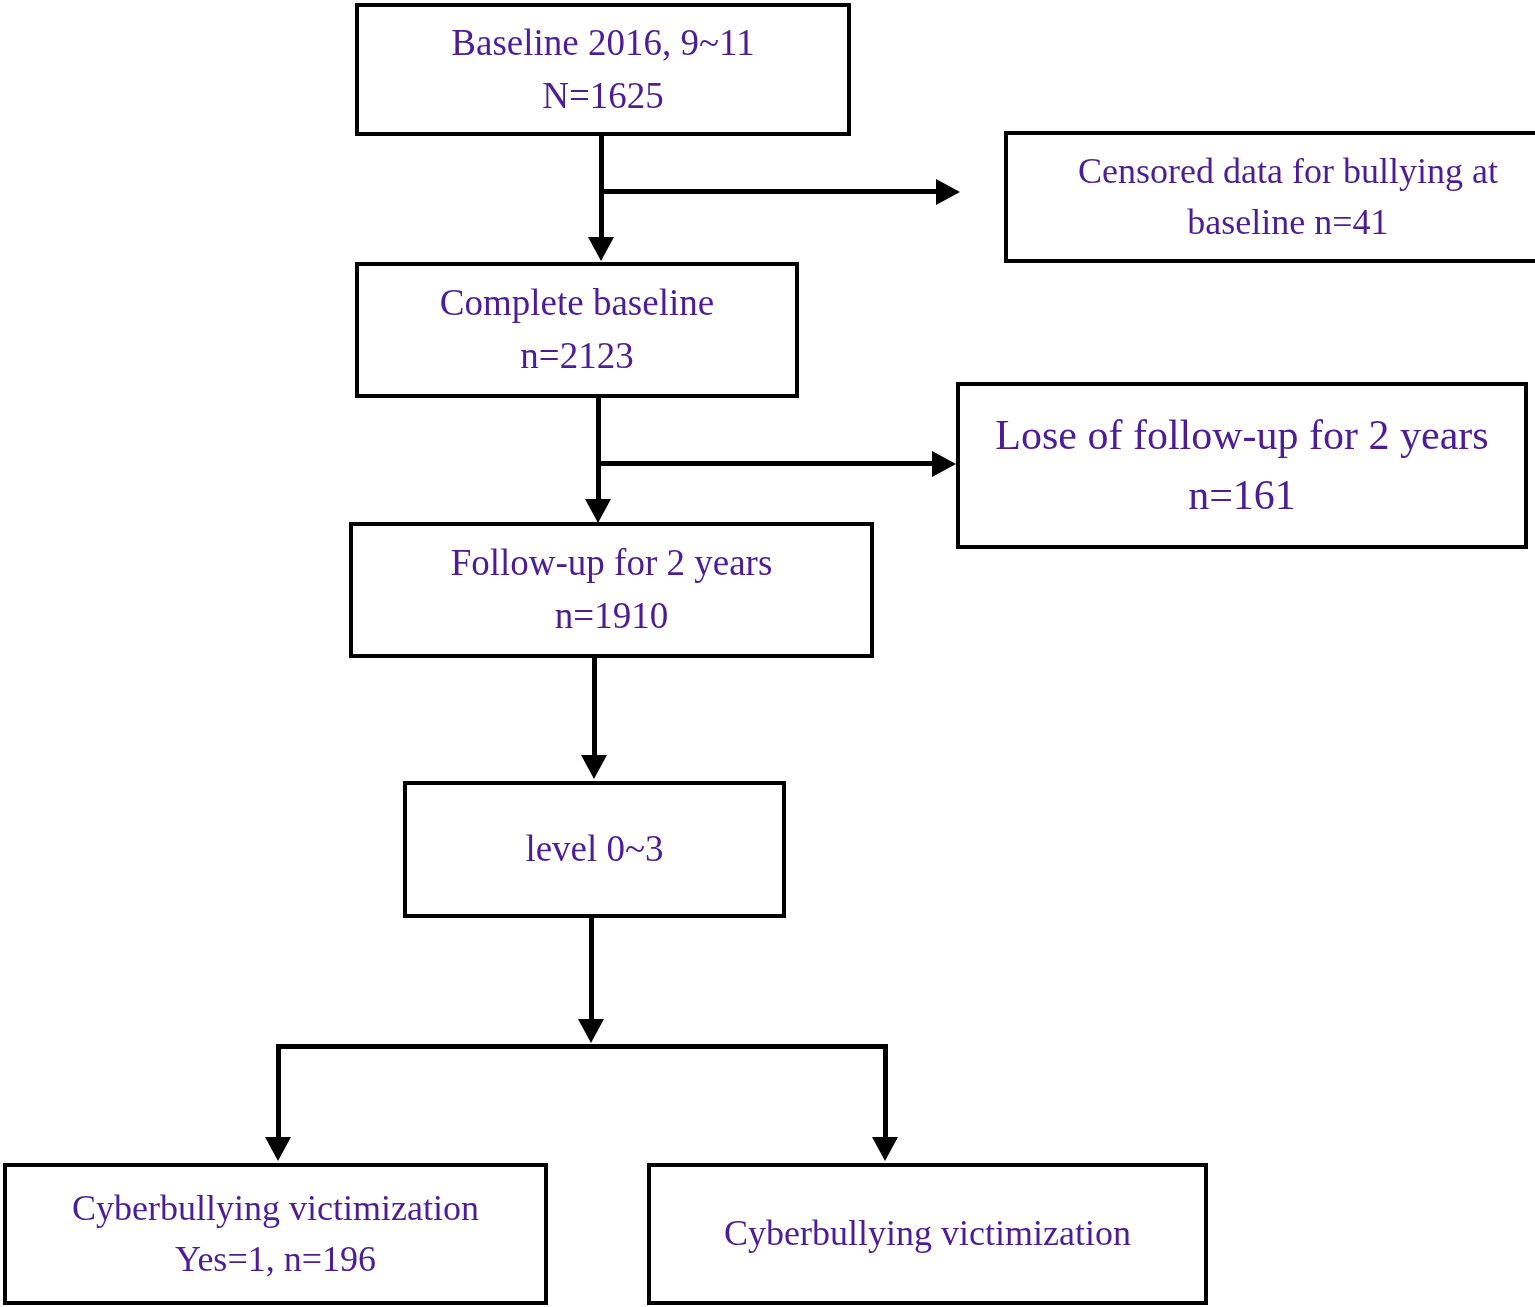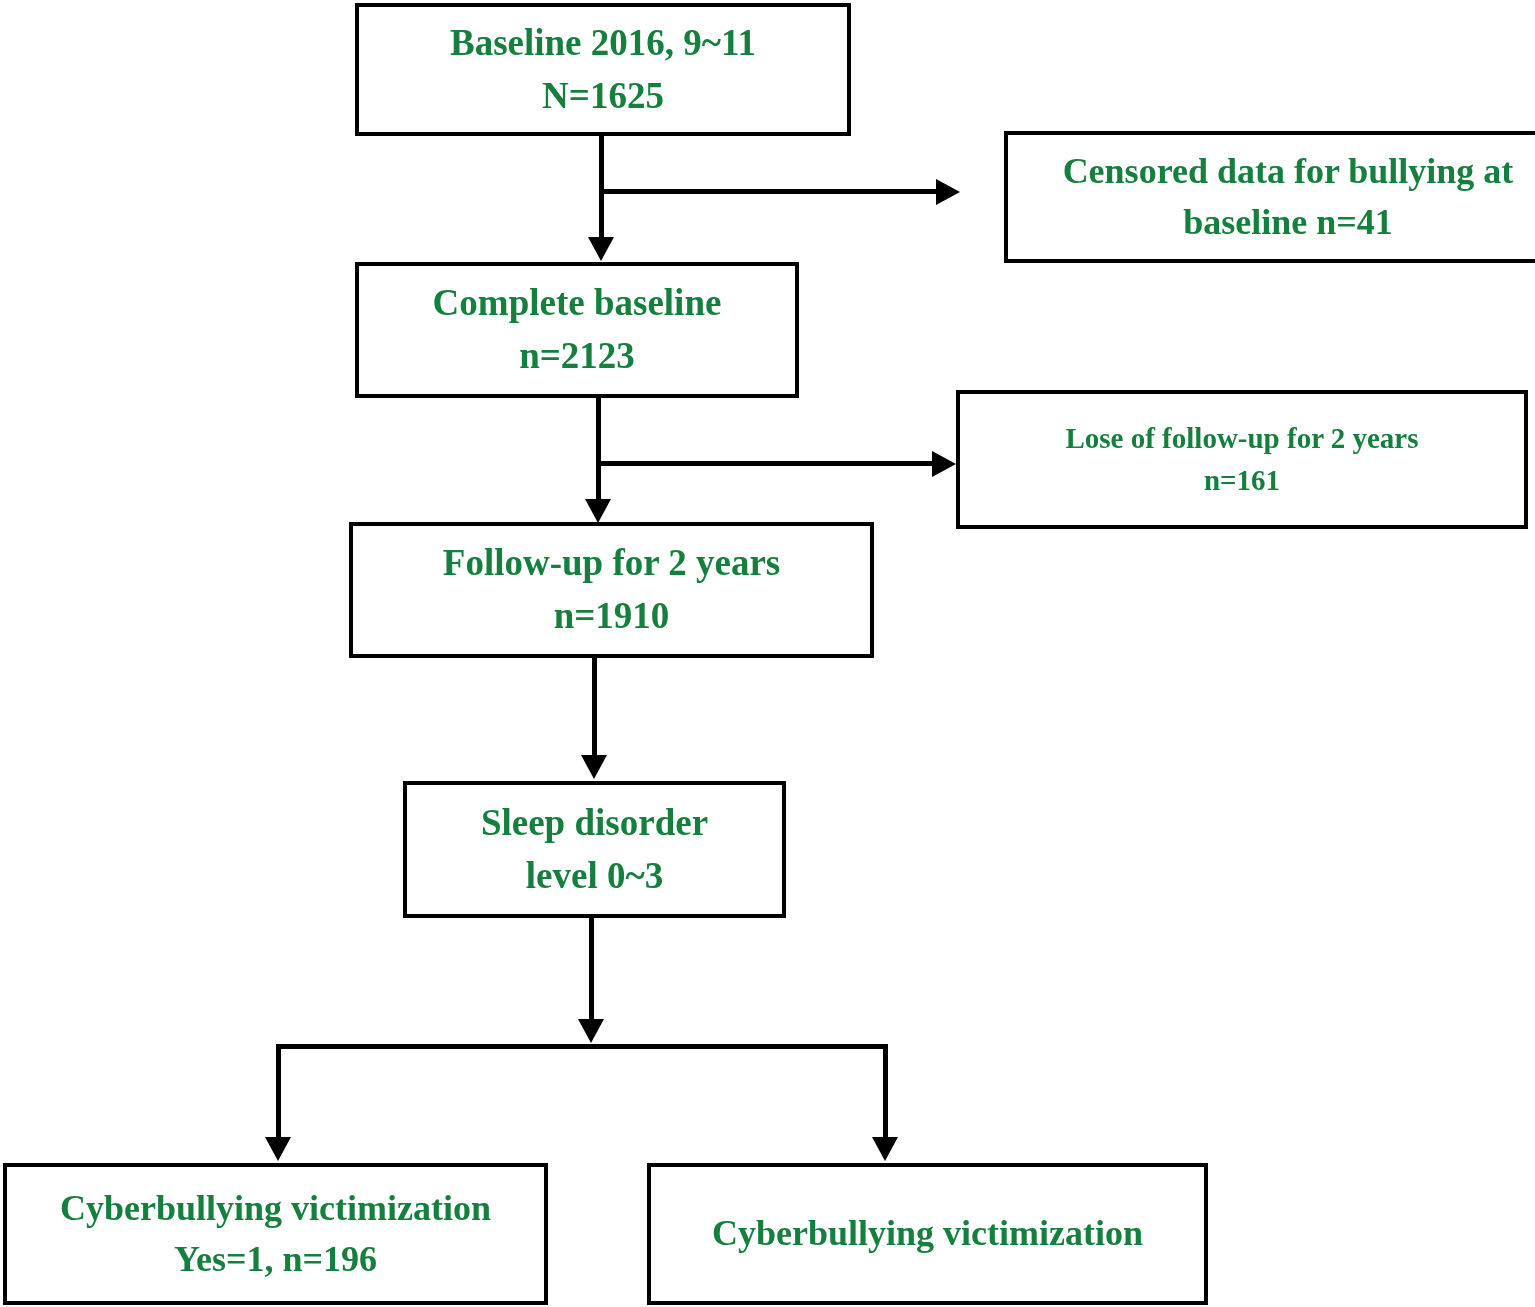--- a/index.html
+++ b/index.html
@@ -19,33 +19,33 @@
   .node {
     position: absolute;
     box-sizing: border-box;
     border: 4px solid #000000;
     background: #ffffff;
     display: flex;
     flex-direction: column;
     align-items: center;
     justify-content: center;
     text-align: center;
-    color: #15803d;
-    font-weight: bold;
+    color: #4c1d95;
+    font-weight: normal;
     line-height: 1.42;
   }
   .node .ln {
     display: block;
     white-space: nowrap;
   }
   
   #node-baseline      { left: 355px;  top: 3px;    width: 496px;  height: 133px; font-size: 37px; }
   #node-censored      { left: 1004px;  top: 131px;  width: 568px;  height: 132px; font-size: 36px; }
   #node-complete      { left: 355px;  top: 262px;  width: 444px;  height: 136px; font-size: 37px; }
-  #node-lost          { left: 956px;  top: 390px;  width: 572px;  height: 139px; font-size: 29px; }
+  #node-lost          { left: 956px;  top: 382px;  width: 572px;  height: 167px; font-size: 42px; }
   #node-followup      { left: 349px;  top: 522px;  width: 525px;  height: 136px; font-size: 37px; }
   #node-sleep         { left: 403px;  top: 781px;  width: 383px;  height: 137px; font-size: 37px; }
   #node-cyber-yes     { left: 3px;    top: 1163px; width: 545px;  height: 142px; font-size: 36px; }
   #node-cyber-no      { left: 647px;  top: 1163px; width: 561px;  height: 142px; font-size: 36px; }
 
   
   .vline {
     position: absolute;
     width: 5px;
     background: #000000;
@@ -111,21 +111,20 @@
 
   <div class="node" id="node-followup">
     <span class="ln">Follow-up for 2 years</span>
     <span class="ln">n=1910</span>
   </div>
 
   <div class="vline" style="left:592px; top:657px; height:100px;"></div>
   <div class="arrow-down" style="left:581px; top:755px;"></div>
 
   <div class="node" id="node-sleep">
-    <span class="ln">Sleep disorder</span>
     <span class="ln">level 0~3</span>
   </div>
 
   <div class="vline" style="left:589px; top:918px; height:103px;"></div>
   <div class="arrow-down" style="left:578px; top:1019px;"></div>
 
   <div class="hline" style="left:276px; top:1044px; width:612px;"></div>
 
   <div class="vline" style="left:276px; top:1044px; height:95px;"></div>
   <div class="arrow-down" style="left:265px; top:1137px;"></div>

